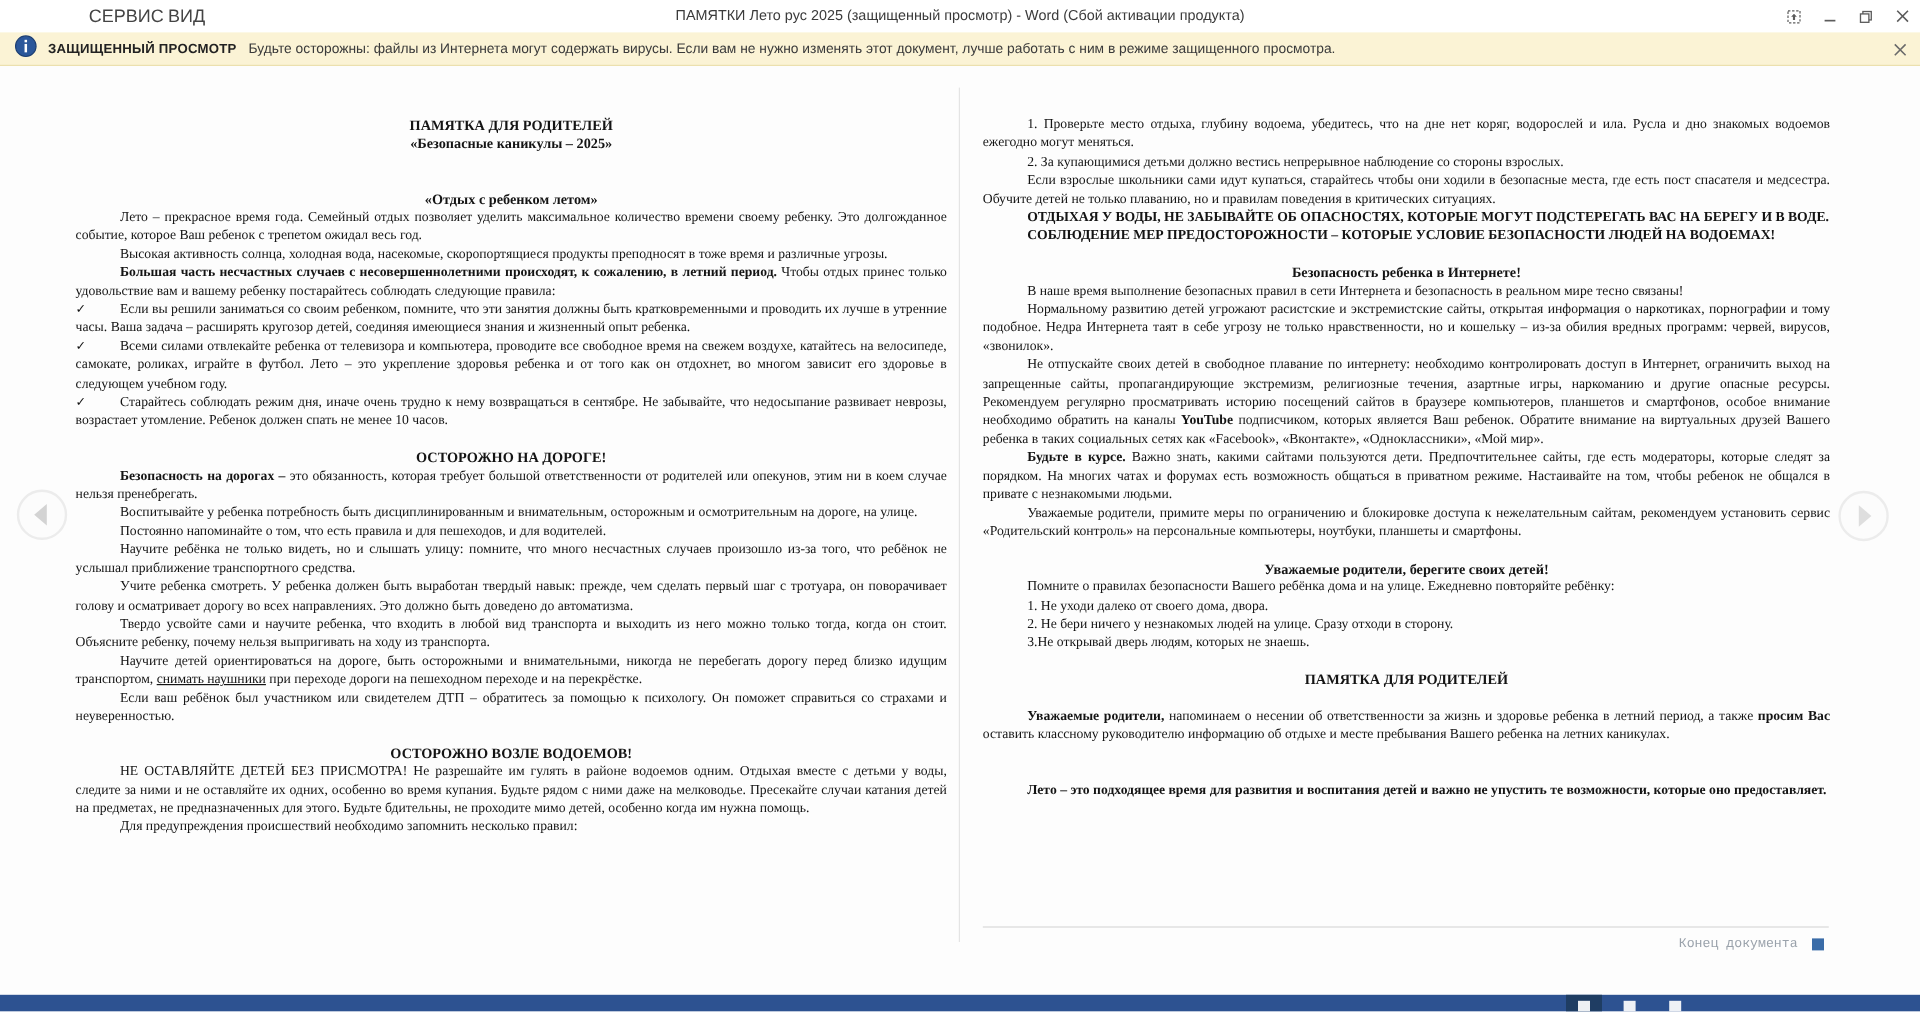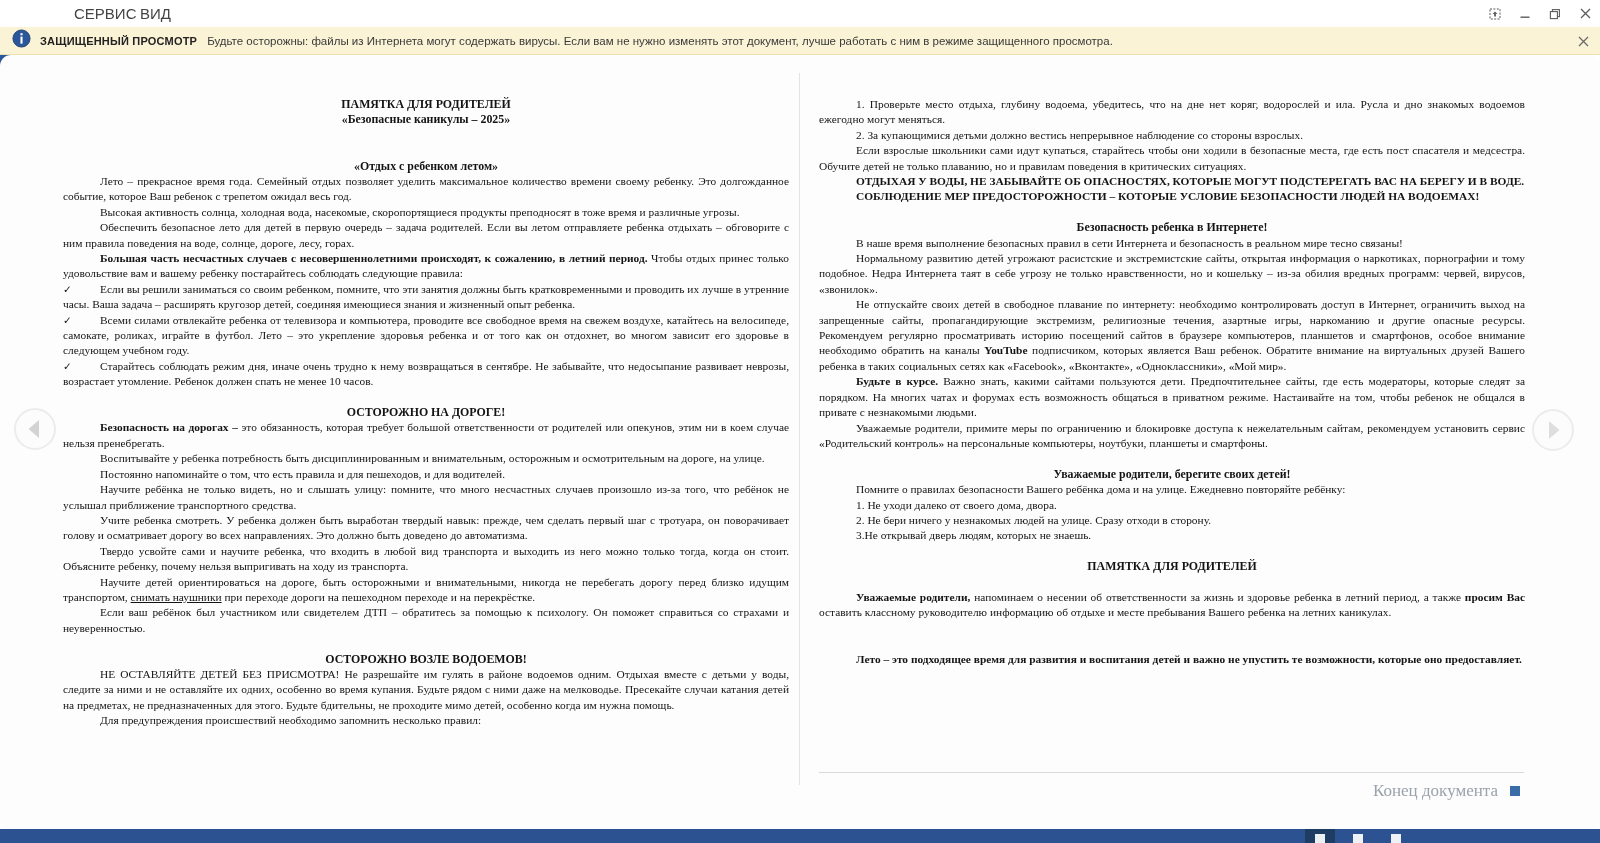--- a/index.html
+++ b/index.html
@@ -26,38 +26,38 @@
     border-bottom:1px solid #ece0ae;display:flex;align-items:center;box-sizing:border-box;}
   .pv-shield{margin-left:12px;flex:0 0 auto;}
   .pv-label{margin-left:9px;font-size:11px;font-weight:bold;color:#222;letter-spacing:.2px;white-space:nowrap;}
   .pv-message{margin-left:10px;font-size:11.5px;color:#3a3a3a;white-space:nowrap;}
   .pv-button{position:absolute;left:1157px;top:4px;height:21px;width:180px;background:#fdfdfd;
     border:1px solid #ababab;font-size:11.5px;color:#333;font-family:"Liberation Sans",sans-serif;
     cursor:pointer;box-sizing:border-box;margin-top:42px;}
   .pv-close{position:absolute;right:8px;top:5px;width:18px;height:18px;display:flex;align-items:center;
     justify-content:center;cursor:pointer;}
   
-  .doc-area{position:absolute;top:55px;left:0;width:1600px;height:774px;background:#fdfdfd;border-radius:11px;}
+  .doc-area{position:absolute;top:55px;left:0;width:1600px;height:774px;background:#fdfdfd;}
   .col-divider{position:absolute;left:799px;top:18px;height:712px;width:1px;background:#e4e4e4;}
   .page-col{position:absolute;top:42px;font-family:"Liberation Serif","DejaVu Serif",serif;
     font-size:11.4px;line-height:15.4px;color:#141414;}
   .page-col-left{left:63px;width:726px;}
   .page-col-right{left:819px;width:706px;}
   .blk{text-align:justify;}
   .blk.p{text-indent:37px;}
   .blk.center-bold{text-align:center;font-weight:bold;text-indent:0;font-size:11.9px;}
   .blk.blank{height:15.4px;}
   .blk.check{text-indent:0;}
   .blk .marker{display:inline-block;width:37px;font-family:"DejaVu Sans",sans-serif;font-size:10.5px;}
   .blk span.b{font-weight:bold;}
   .blk span.u{text-decoration:underline;}
   .end-line{position:absolute;left:819px;top:717px;width:705px;height:1px;background:#d9d9d9;}
   .end-row{position:absolute;left:819px;top:726px;width:705px;display:flex;justify-content:flex-end;
     align-items:center;}
-  .end-text{font-size:17px;color:#9aa2ab;font-family:Liberation Serif, serif;}
+  .end-text{font-size:11px;color:#9aa2ab;font-family:Liberation Mono, monospace;}
   .end-square{width:10px;height:10px;background:#3a6ca8;margin-left:12px;margin-right:4px;}
   
   .nav-arrow{position:absolute;width:44px;height:44px;cursor:pointer;}
   .nav-left{left:13px;top:352px;}
   .nav-right{left:1531px;top:353px;}
   
   .status-bar{position:absolute;bottom:0;left:0;width:1600px;height:14px;background:#2d5291;}
   .view-btn{position:absolute;top:0;height:14px;width:30px;}
   .view-btn.sel{background:#1f3d63;}
   .view-glyph{position:absolute;left:10px;top:5px;width:10px;height:9px;background:#ffffff;opacity:.92;}
@@ -68,20 +68,21 @@
 <div class="titlebar">
   <div class="file-tab">
     <span>ФАЙЛ</span>
   </div>
   <div class="menu-tab tab-servis">
     <span>СЕРВИС</span>
   </div>
   <div class="menu-tab tab-vid">
     <span>ВИД</span>
   </div>
+  <div class="window-title">ПАМЯТКИ Лето  рус 2025 (защищенный просмотр) - Word (Сбой активации продукта)</div>
 
   <div class="winctl" style="right:90px;">
     <span>
       <svg width="12" height="12" viewBox="0 0 12 12">
           <rect x="1" y="1" width="10" height="10" fill="none" stroke="#5c5c5c" stroke-dasharray="2 1.4"></rect>
           <path d="M6 3.4 L8.4 6 L6.9 6 L6.9 8.6 L5.1 8.6 L5.1 6 L3.6 6 Z" fill="#5c5c5c"></path>
         </svg>
     </span>
   </div>
   <div class="winctl" style="right:60px;">
@@ -130,21 +131,20 @@
   <div class="col-divider"></div>
 
   <div class="page-col page-col-left">
       <div class="blk center-bold"><span>ПАМЯТКА ДЛЯ РОДИТЕЛЕЙ</span></div>
       <div class="blk center-bold"><span>«Безопасные каникулы – 2025»</span></div>
       <div class="blk blank"></div>
       <div class="blk blank"></div>
       <div class="blk center-bold"><span>«Отдых с ребенком летом»</span></div>
       <div class="blk p"><span>Лето – прекрасное время года. Семейный отдых позволяет уделить максимальное количество времени своему ребенку. Это долгожданное событие, которое Ваш ребенок с трепетом ожидал весь год.</span></div>
       <div class="blk p"><span>Высокая активность солнца, холодная вода, насекомые, скоропортящиеся продукты преподносят в тоже время и различные угрозы.</span></div>
-      <div class="blk p"><span>Обеспечить безопасное лето для детей в первую очередь – задача родителей. Если вы летом отправляете ребенка отдыхать – обговорите с ним правила поведения на воде, солнце, дороге, лесу, горах.</span></div>
       <div class="blk p"><span class="b">Большая часть несчастных случаев с несовершеннолетними происходят, к сожалению, в летний период.</span><span> Чтобы отдых принес только удовольствие вам и вашему ребенку постарайтесь соблюдать следующие правила:</span></div>
       <div class="blk check"><span class="marker">✓</span><span>Если вы решили заниматься со своим ребенком, помните, что эти занятия должны быть кратковременными и проводить их лучше в утренние часы. Ваша задача – расширять кругозор детей, соединяя имеющиеся знания и жизненный опыт ребенка.</span></div>
       <div class="blk check"><span class="marker">✓</span><span>Всеми силами отвлекайте ребенка от телевизора и компьютера, проводите все свободное время на свежем воздухе, катайтесь на велосипеде, самокате, роликах, играйте в футбол. Лето – это укрепление здоровья ребенка и от того как он отдохнет, во многом зависит его здоровье в следующем учебном году.</span></div>
       <div class="blk check"><span class="marker">✓</span><span>Старайтесь соблюдать режим дня, иначе очень трудно к нему возвращаться в сентябре. Не забывайте, что недосыпание развивает неврозы, возрастает утомление. Ребенок должен спать не менее 10 часов.</span></div>
       <div class="blk blank"></div>
       <div class="blk center-bold"><span>ОСТОРОЖНО НА ДОРОГЕ!</span></div>
       <div class="blk p"><span class="b">Безопасность на дорогах –</span><span> это обязанность, которая требует большой ответственности от родителей или опекунов, этим ни в коем случае нельзя пренебрегать.</span></div>
       <div class="blk p"><span>Воспитывайте у ребенка потребность быть дисциплинированным и внимательным, осторожным и осмотрительным на дороге, на улице.</span></div>
       <div class="blk p"><span>Постоянно напоминайте о том, что есть правила и для пешеходов, и для водителей.</span></div>
       <div class="blk p"><span>Научите ребёнка не только видеть, но и слышать улицу: помните, что много несчастных случаев произошло из-за того, что ребёнок не услышал приближение транспортного средства.</span></div>

